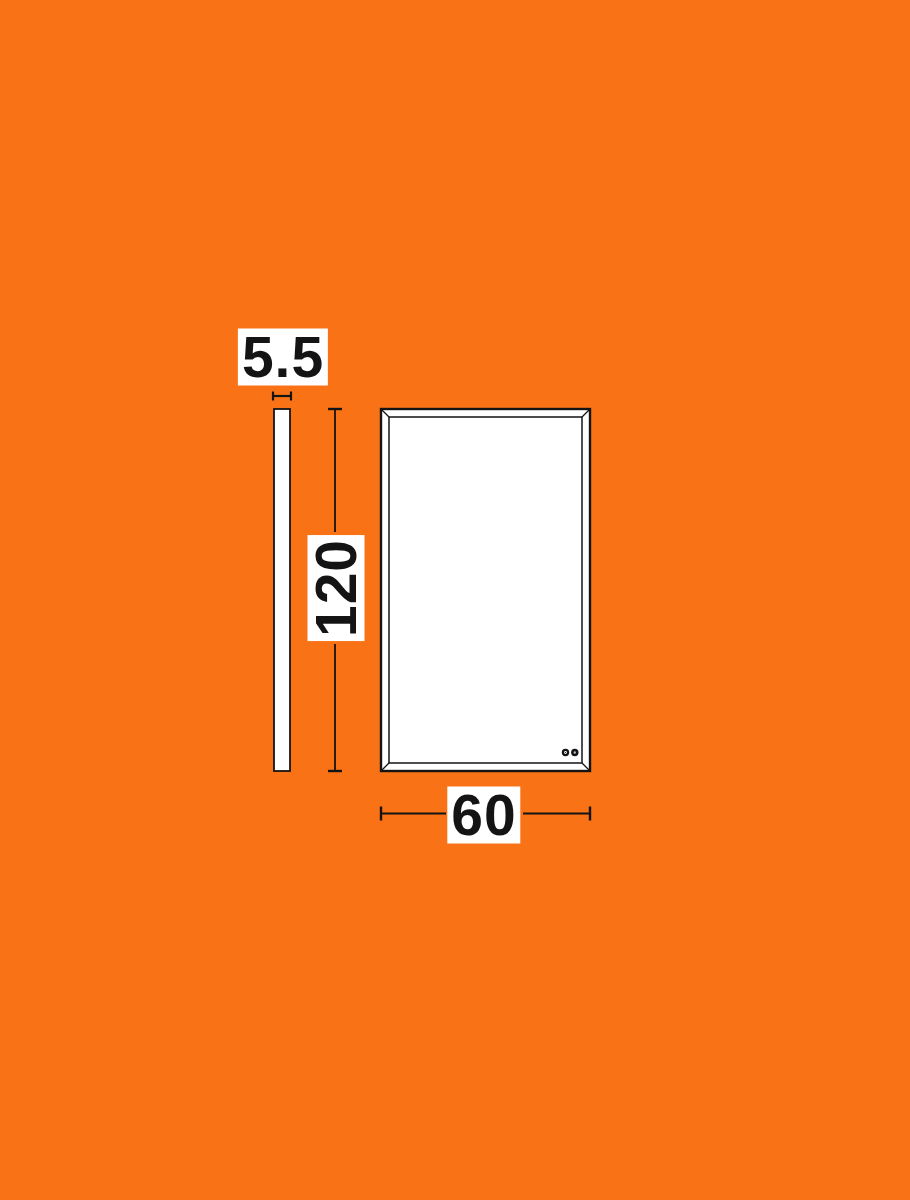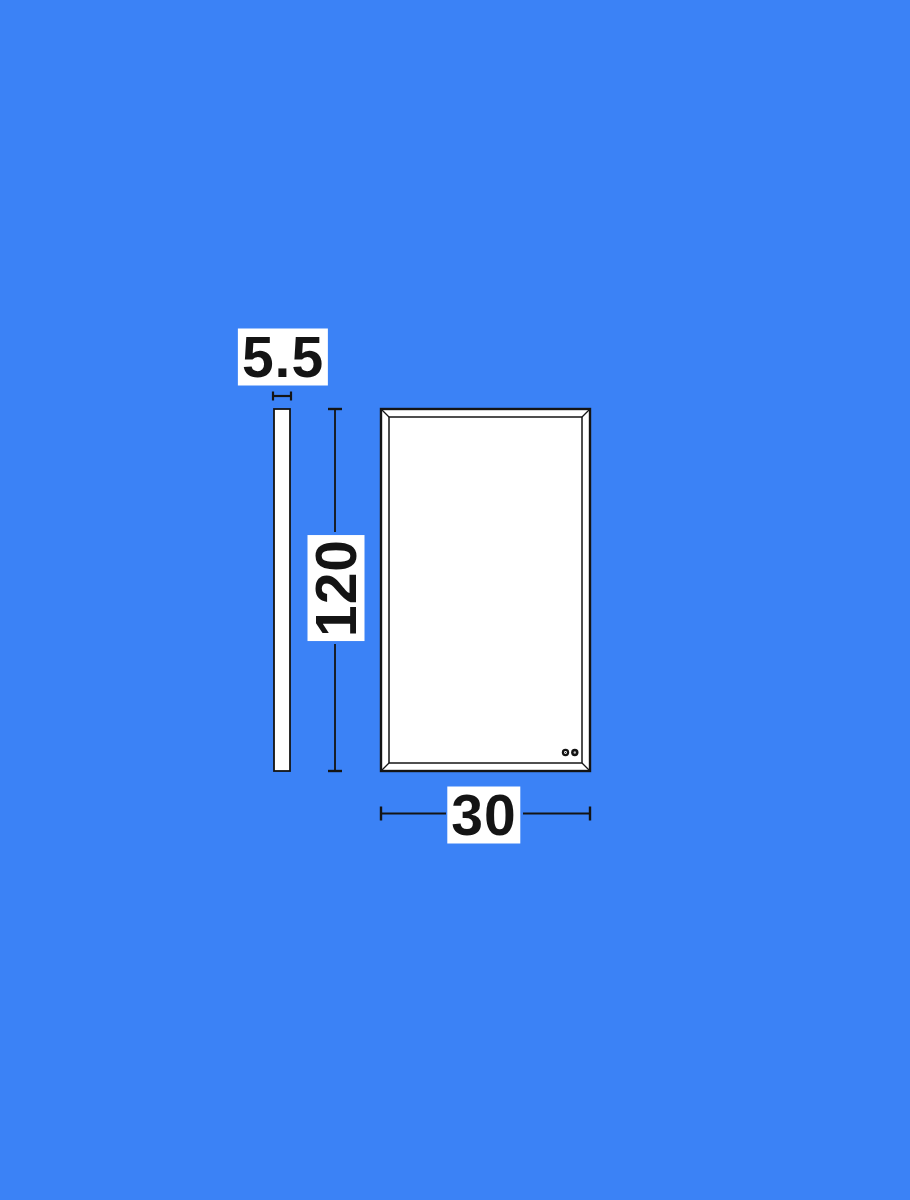--- a/index.html
+++ b/index.html
@@ -4,21 +4,21 @@
 <style>
   html, body {
     margin: 0;
     padding: 0;
     background: #ffffff;
   }
   .canvas {
     position: relative;
     width: 910px;
     height: 1200px;
-    background: #3b82f6;
+    background: #f97316;
     overflow: hidden;
     font-family: "Liberation Sans", sans-serif;
   }
   .drawing-svg {
     position: absolute;
     left: 0;
     top: 0;
   }
   .dim-label {
     position: absolute;
@@ -86,15 +86,15 @@
       <line x1="381" y1="813.5" x2="446" y2="813.5" stroke-width="1.8"></line>
       <line x1="523" y1="813.5" x2="590" y2="813.5" stroke-width="1.8"></line>
       <line x1="590" y1="806.5" x2="590" y2="820.5" stroke-width="2.4"></line>
     </g>
   </svg>
 
   <div class="dim-label thickness">5.5</div>
 
   <div class="dim-label height">120</div>
 
-  <div class="dim-label width">30</div>
+  <div class="dim-label width">60</div>
 
 </div>
 
 </body></html>

